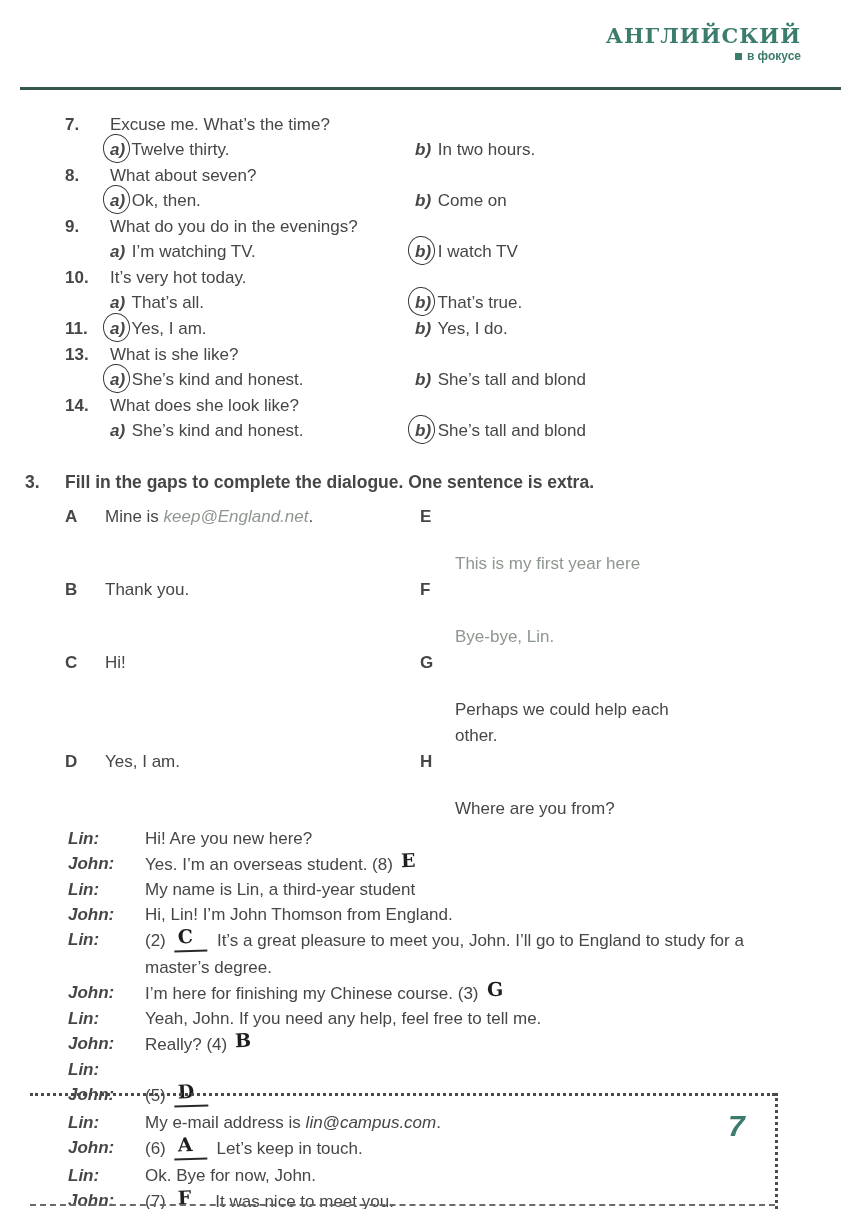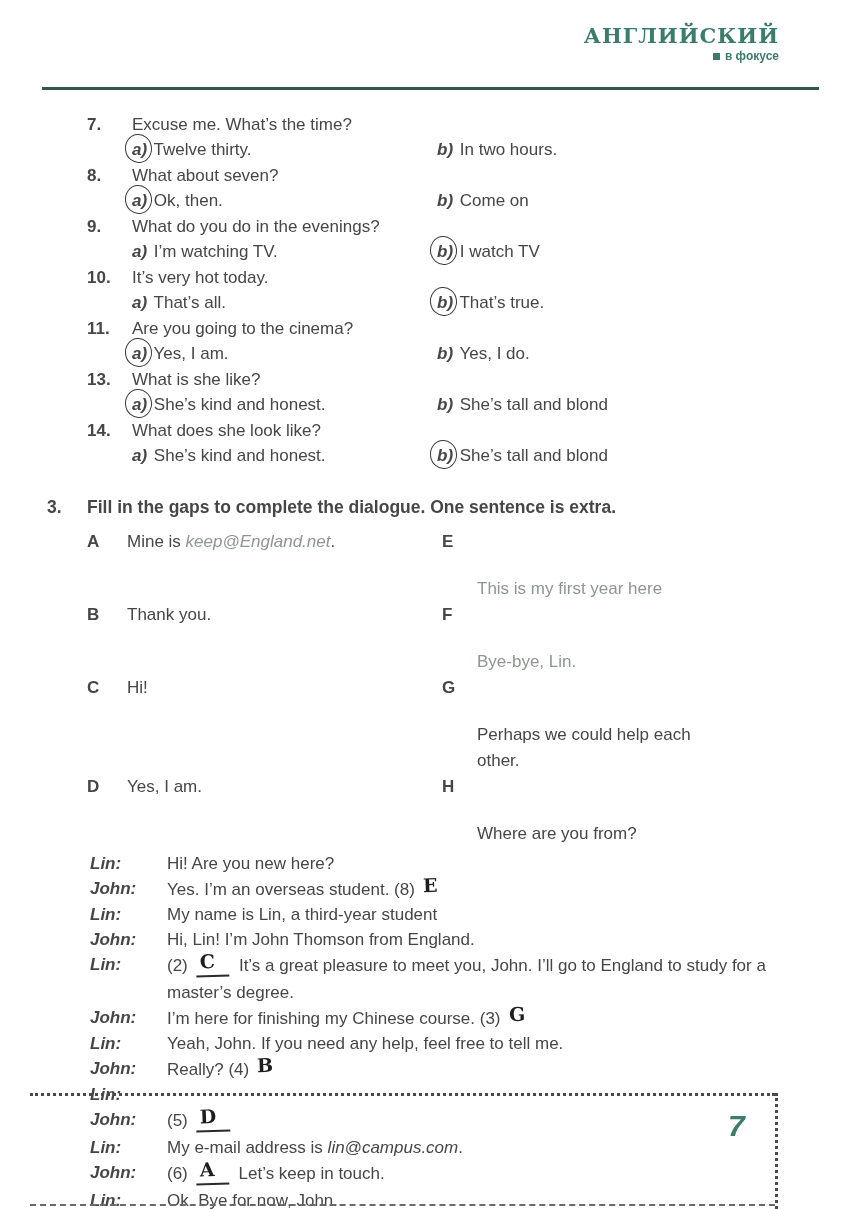--- a/index.html
+++ b/index.html
@@ -3,21 +3,21 @@
 <meta charset="utf-8">
 <style>
   * { margin:0; padding:0; box-sizing:border-box; }
   html, body { width:861px; height:1209px; background:#ffffff; }
   body {
     font-family:"Liberation Sans", sans-serif;
     color:#464646;
     position:relative;
     overflow:hidden;
   }
-  .page { position:absolute; inset:0; padding:0 42px; }
+  .page { position:absolute; inset:0; padding:0 20px; }
 
   
   .header { position:relative; height:90px; }
   .logo { position:absolute; right:40px; top:24px; text-align:right; color:#3c7c6d; }
   .logo-1 {
     font-family:"DejaVu Serif", serif;
     font-weight:bold; font-size:21px; letter-spacing:1px; line-height:24px;
   }
   .logo-2 { font-size:12px; font-weight:bold; line-height:16px; }
   .logo-sq { display:inline-block; width:7px; height:7px; background:#3c7c6d; margin-right:5px; }
@@ -132,21 +132,20 @@
         <div class="mc-opts">
           <div class="mc-opt a"><span class="opt-letter">a)</span> <span>That’s all.</span></div>
           <div class="mc-opt b"><span class="opt-letter circled">b)</span> <span>That’s true.</span></div>
         </div>
       </div>
     </div>
 
     <div class="mc-row">
       <div class="mc-num">11.</div>
       <div class="mc-body">
-        <div class="mc-q">Are you going to the cinema?</div>
         <div class="mc-opts">
           <div class="mc-opt a"><span class="opt-letter circled">a)</span> <span>Yes, I am.</span></div>
           <div class="mc-opt b"><span class="opt-letter">b)</span> <span>Yes, I do.</span></div>
         </div>
       </div>
     </div>
 
 
     <div class="mc-row">
       <div class="mc-num">13.</div>

